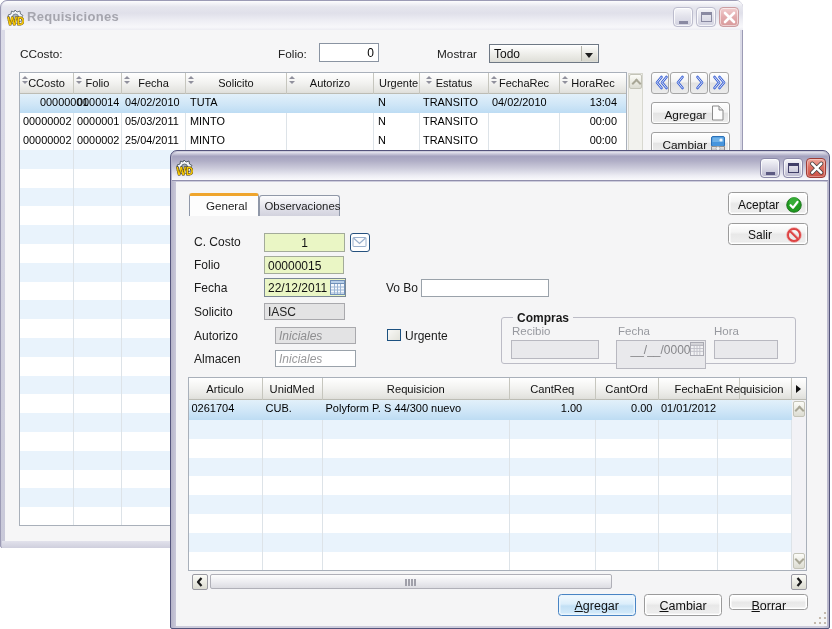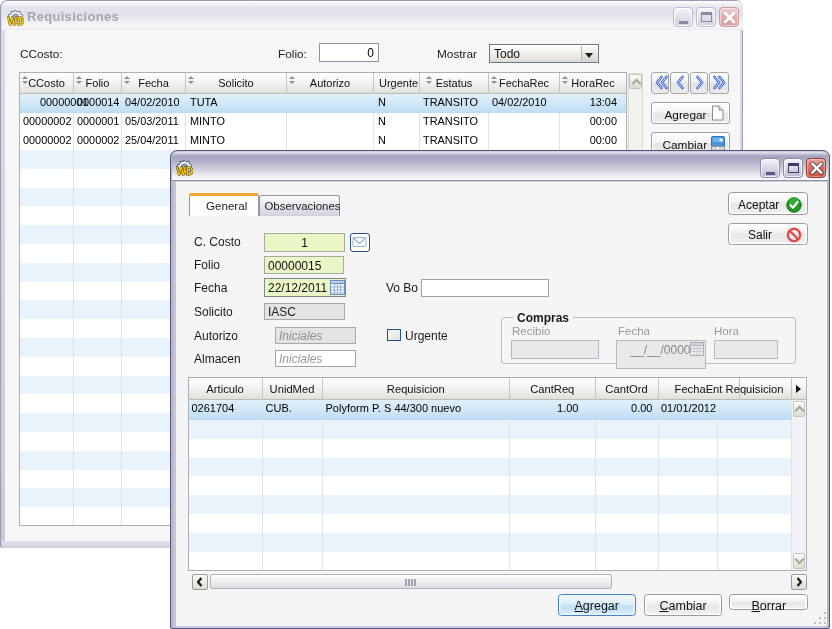--- a/index.html
+++ b/index.html
@@ -351,21 +351,21 @@
     <div class="dcolline" style="left:133px;top:0;bottom:0"></div>
     <div class="dcolline" style="left:320.5px;top:0;bottom:0"></div>
     <div class="dcolline" style="left:406px;top:0;bottom:0"></div>
     <div class="dcolline" style="left:469px;top:0;bottom:0"></div>
     <div class="dcolline" style="left:528.5px;top:0;bottom:0"></div>
     <div class="dcolline" style="left:602.5px;top:0;bottom:0"></div>
     <div class="abs" style="left:0;right:0;top:0;height:20px;background:linear-gradient(#e2f0fa,#cfe6f7 55%,#bddcf3);font-size:11px;color:#000">
       <span class="mcell" style="left:3px">0261704</span>
       <span class="mcell" style="left:77px">CUB.</span>
       <span class="mcell" style="left:137px">Polyform P. S 44/300 nuevo</span>
-      <span class="mcell" style="left:352px;width:38px;text-align:right">1.00</span>
+      <span class="mcell" style="left:364px;width:38px;text-align:center">1.00</span>
       <span class="mcell" style="left:424px;width:40px;text-align:right">0.00</span>
       <span class="mcell" style="left:472.5px">01/01/2012</span>
     </div>
 
     <div class="vsb" style="left:603.5px;top:0;width:13.5px;bottom:0">
       <div class="abs sbbtn" style="left:0.5px;top:1px;width:12.5px;height:16px">
             <span class="chev up" style="left:2.5px"></span>
           </div>
       <div class="abs sbbtn" style="left:0.5px;bottom:1px;width:12.5px;height:16px">
             <span class="chev down" style="left:2.5px"></span>

